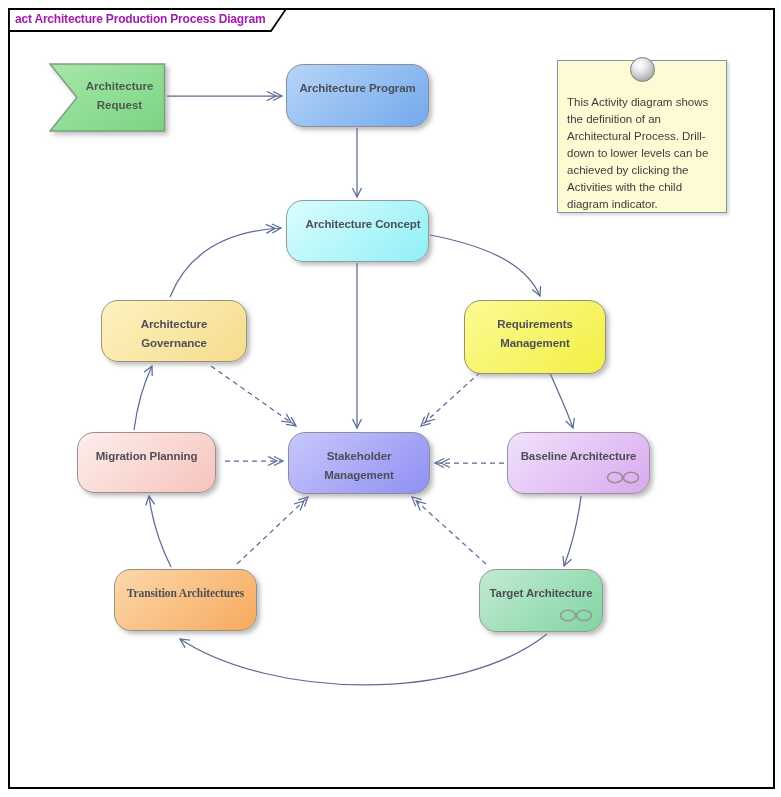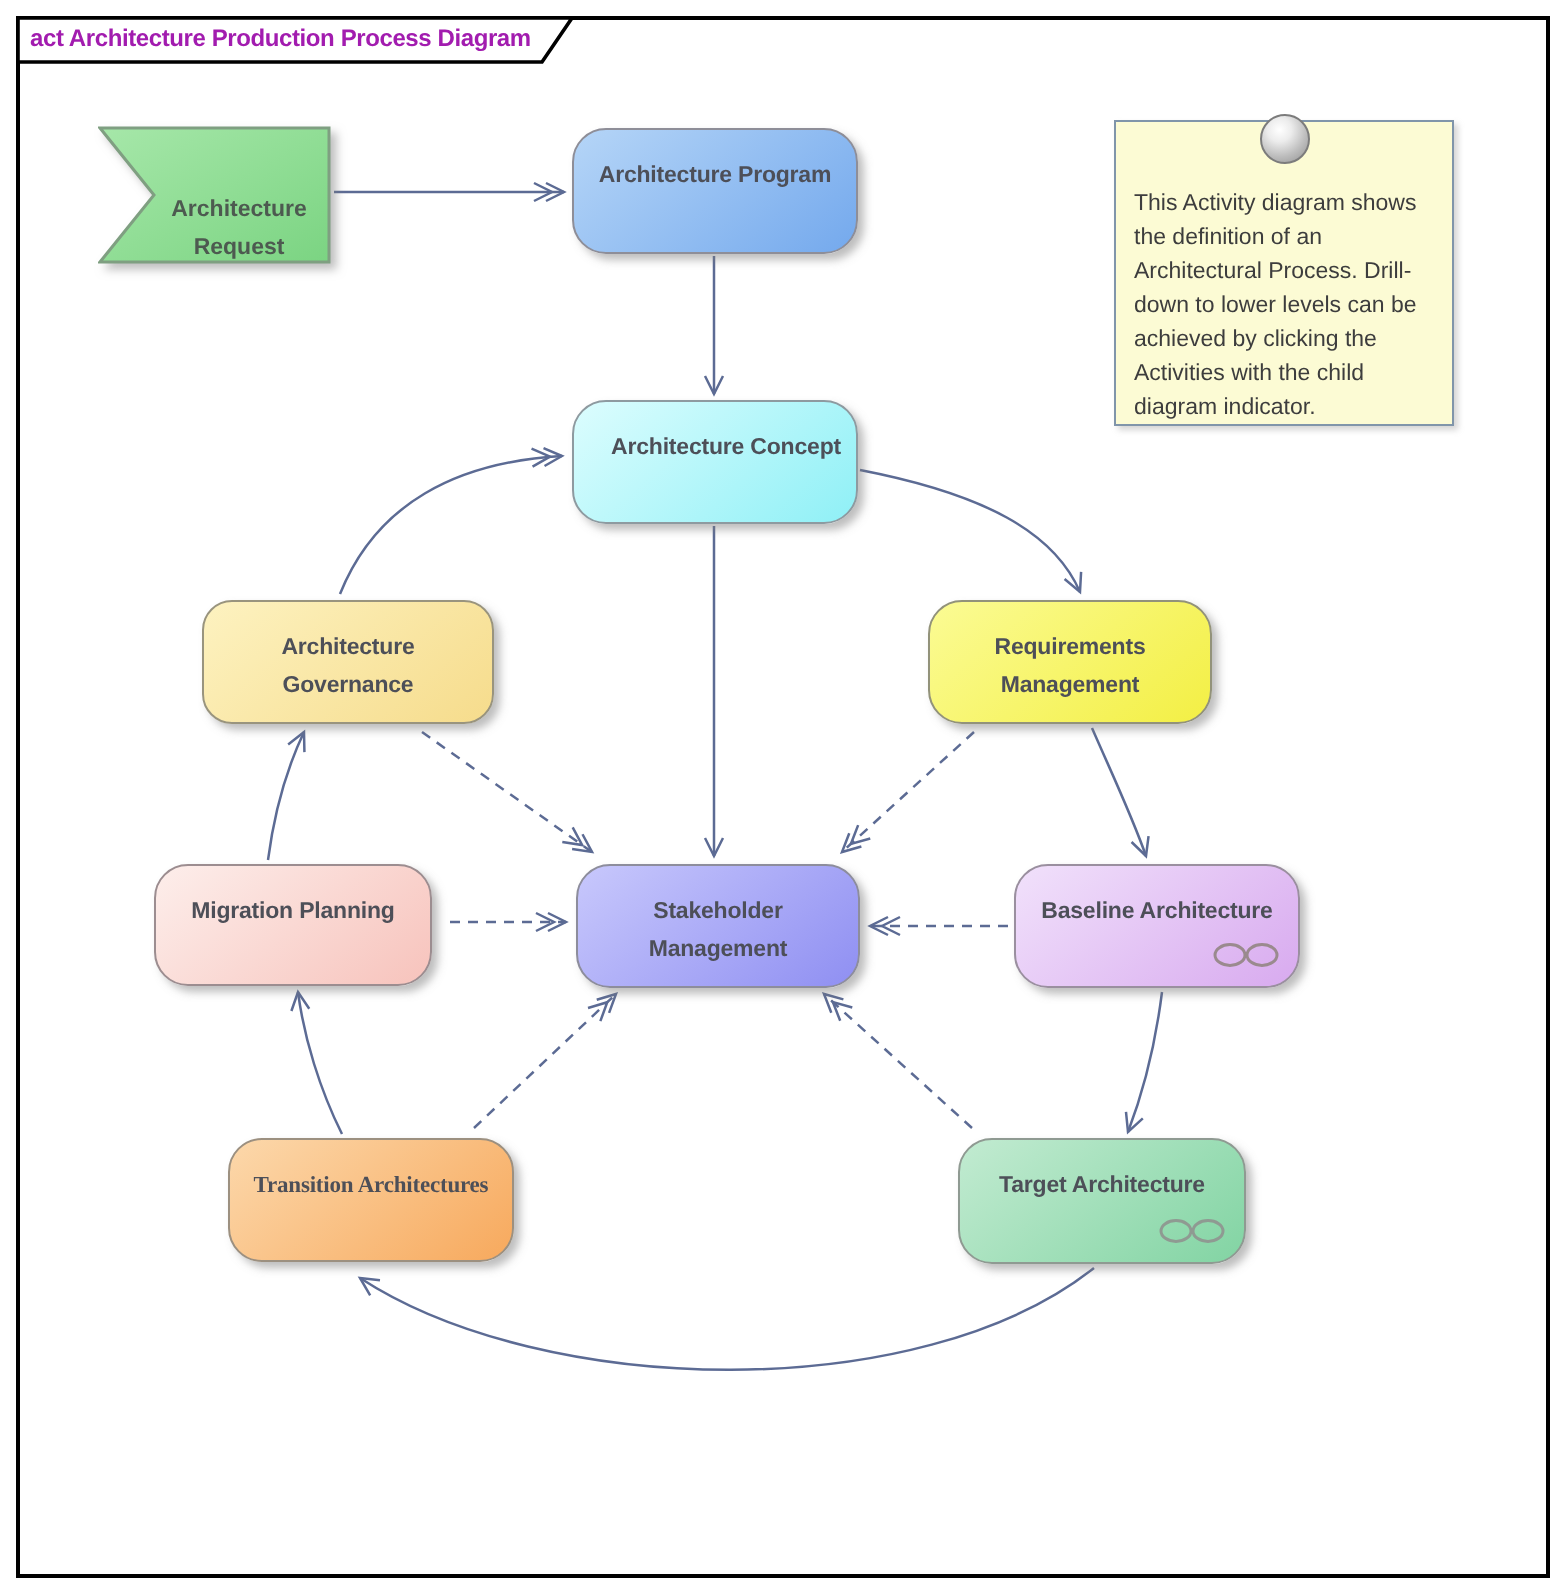--- a/index.html
+++ b/index.html
@@ -6,32 +6,32 @@
   #canvas{position:relative;width:781px;height:797px;background:#ffffff;
           font-family:"Liberation Sans","DejaVu Sans",sans-serif;overflow:hidden;}
   #connector-layer{position:absolute;left:0;top:0;width:781px;height:797px;}
   .conn{fill:none;stroke:#5c6b94;stroke-width:1.25;}
   .conn.dashed{stroke-dasharray:5 4;}
   .node{position:absolute;box-sizing:border-box;border:1.4px solid #8e8e98;border-radius:17px;
         box-shadow:3px 3px 4px rgba(125,125,125,.5);text-align:center;padding:14px 5px 0;
         font-weight:bold;font-size:11.5px;letter-spacing:-.1px;line-height:1.65;color:#4d4f58;cursor:default;}
   .node-program{left:286px;top:64px;width:143px;height:63px;}
   .node-concept{left:286px;top:200px;width:143px;height:62px;padding-left:16px;}
-  .node-governance{left:101px;top:300px;width:146px;height:62px;border-radius:15px;}
-  .node-requirements{left:464px;top:300px;width:142px;height:62px;}
+  .node-governance{left:101px;top:300px;width:146px;height:62px;}
+  .node-requirements{left:464px;top:300px;width:142px;height:74px;}
   .node-migration{left:77px;top:432px;width:139px;height:61px;}
   .node-stakeholder{left:288px;top:432px;width:142px;height:62px;}
   .node-baseline{left:507px;top:432px;width:143px;height:62px;}
   .node-transition{left:114px;top:569px;width:143px;height:62px;}
-  .node-target{left:479px;top:569px;width:144px;height:63px;}
+  .node-target{left:479px;top:569px;width:124px;height:63px;}
   .child-indicator{position:absolute;right:9px;bottom:9px;}
   #flag{position:absolute;left:49px;top:63px;width:117px;height:69px;}
   #flag svg{filter:drop-shadow(3px 3px 2.5px rgba(125,125,125,.5));}
   #flag .flag-label{position:absolute;left:26px;right:2px;top:14px;text-align:center;
-        font-weight:bold;font-size:11.5px;line-height:1.65;color:#4d5a50;margin-top:19px;}
+        font-weight:bold;font-size:11.5px;line-height:1.65;color:#4d5a50;}
   #note{position:absolute;left:557px;top:60px;width:170px;height:153px;box-sizing:border-box;
         border:1.4px solid #8095aa;box-shadow:2px 2px 3px rgba(150,150,150,.4);
         font-size:11.5px;line-height:1.48;color:#3d3d3d;}
   #note .note-text{padding:33px 8px 0 9px;}
   #note .pin{position:absolute;left:72px;top:-4px;width:25px;height:25px;border-radius:50%;
         border:1px solid #7c7c7c;box-sizing:border-box;
         background:radial-gradient(circle at 38% 30%,#ffffff 0%,#ececec 28%,#bdbdbd 62%,#8f8f8f 100%);}
   #title-text{position:absolute;left:15px;top:12px;font-weight:bold;font-size:12px;
         letter-spacing:-.2px;color:#a21caf;}
 </style>

